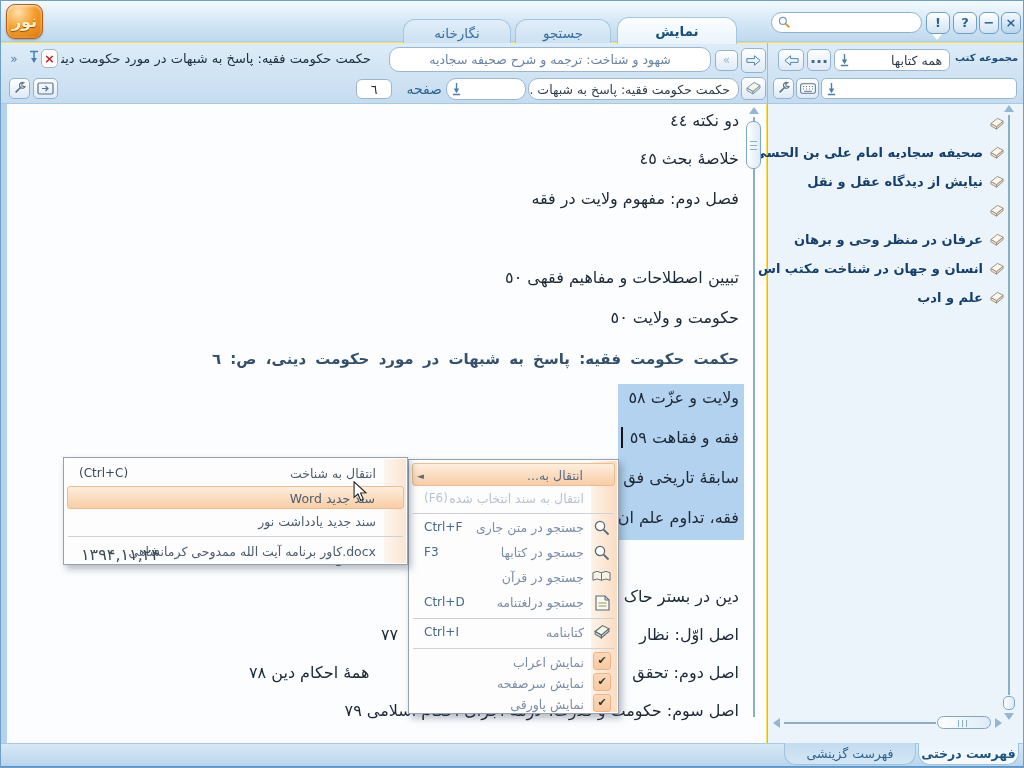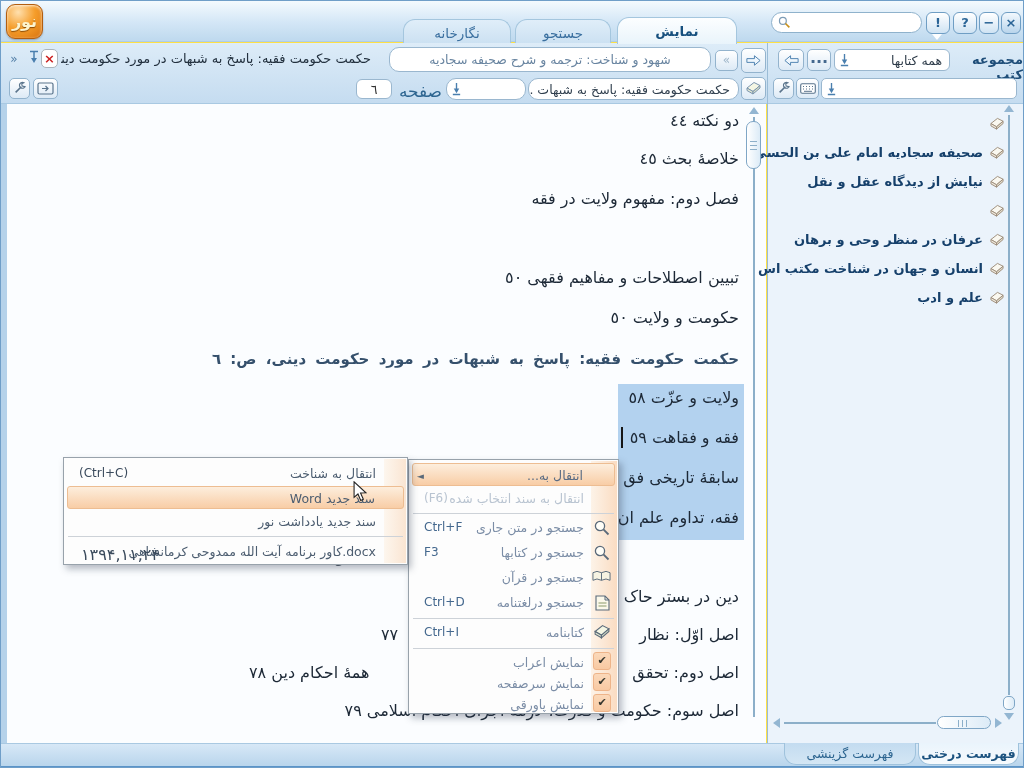--- a/index.html
+++ b/index.html
@@ -142,21 +142,21 @@
     </svg>
   </div>
   <div class="combo" style="left:527px;top:77px;width:211px;height:22px;line-height:21px;padding:0 8px;text-align:right;color:#31404f;">حکمت حکومت فقیه: پاسخ به شبهات  ...</div>
   <div class="combo" style="left:445px;top:77px;width:80px;height:22px;">
     <svg width="11" height="14" viewBox="0 0 12 15" style="position:absolute;left:4px;top:3px;">
       <line x1="6" y1="1" x2="6" y2="9" stroke="#4a7fae" stroke-width="1.5"></line>
       <path d="M3,7 L6,12 L9,7 Z" fill="#4a7fae"></path>
       <line x1="2" y1="13.5" x2="10" y2="13.5" stroke="#4a7fae" stroke-width="1.5"></line>
     </svg>
   </div>
-  <div style="position:absolute;left:407px;top:80px;width:34px;text-align:center;font-size:17px;color:#2d6590;">صفحه</div>
+  <div style="position:absolute;left:407px;top:80px;width:34px;text-align:center;font-size:14px;color:#2d6590;">صفحه</div>
   <div class="combo" style="left:355px;top:78px;width:36px;height:20px;border-radius:6px;text-align:center;line-height:19px;color:#333;">٦</div>
 
   <div class="sm-btn" style="left:8px;top:77px;width:21px;height:21px;">
     <svg width="14" height="14" viewBox="0 0 16 16" style="margin-top:2px;">
       <path d="M12.5,2 A3.4,3.4 0 1 0 13.8,6.5 L10.5,5.8 L10,3.2 Z" fill="none" stroke="#5a748c" stroke-width="1.3"></path>
       <line x1="9.5" y1="6.5" x2="3" y2="13" stroke="#5a748c" stroke-width="1.8"></line>
     </svg>
   </div>
   <div class="sm-btn" style="left:32px;top:77px;width:25px;height:21px;">
     <svg width="17" height="13" viewBox="0 0 17 13" style="margin-top:3px;">
@@ -189,21 +189,21 @@
   <div class="line" style="right:284px;top:467px;">سابقهٔ تاریخی فق</div>
   <div class="line" style="right:284px;top:507px;">فقه، تداوم علم ان</div>
   <div class="line" style="left:332px;top:548px;">ی</div>
   <div class="line" style="right:284px;top:586px;">دین در بستر حاک</div>
   <div class="line" style="right:284px;top:624px;">اصل اوّل: نظار</div>
   <div class="line" style="left:380px;top:624px;">٧٧</div>
   <div class="line" style="right:284px;top:662px;">اصل دوم: تحقق</div>
   <div class="line" style="left:248px;top:662px;">همهٔ احکام دین ٧٨</div>
   <div class="line" style="right:284px;top:700px;">اصل سوم: حکومت و قدرت، لازمهٔ اجرای احکام اسلامی ٧٩</div>
 
-  <div style="position:absolute;left:954px;top:51px;font-size:13px;font-weight:bold;color:#1f4e79;">مجموعه کتب</div>
+  <div style="position:absolute;left:954px;top:51px;font-size:10px;font-weight:bold;color:#1f4e79;">مجموعه کتب</div>
   <div class="combo" style="left:833px;top:48px;width:116px;height:22px;border-radius:6px;">
     <svg width="11" height="14" viewBox="0 0 12 15" style="position:absolute;left:4px;top:3px;">
       <line x1="6" y1="1" x2="6" y2="9" stroke="#4a7fae" stroke-width="1.5"></line>
       <path d="M3,7 L6,12 L9,7 Z" fill="#4a7fae"></path>
       <line x1="2" y1="13.5" x2="10" y2="13.5" stroke="#4a7fae" stroke-width="1.5"></line>
     </svg>
     <span style="position:absolute;right:7px;top:3px;font-size:12.5px;color:#2c3a48;">همه کتابها</span>
   </div>
   <div class="sm-btn" style="left:806px;top:48px;width:24px;height:22px;line-height:16px;color:#44688e;font-weight:bold;">...</div>
   <div class="sm-btn" style="left:777px;top:48px;width:26px;height:22px;">

